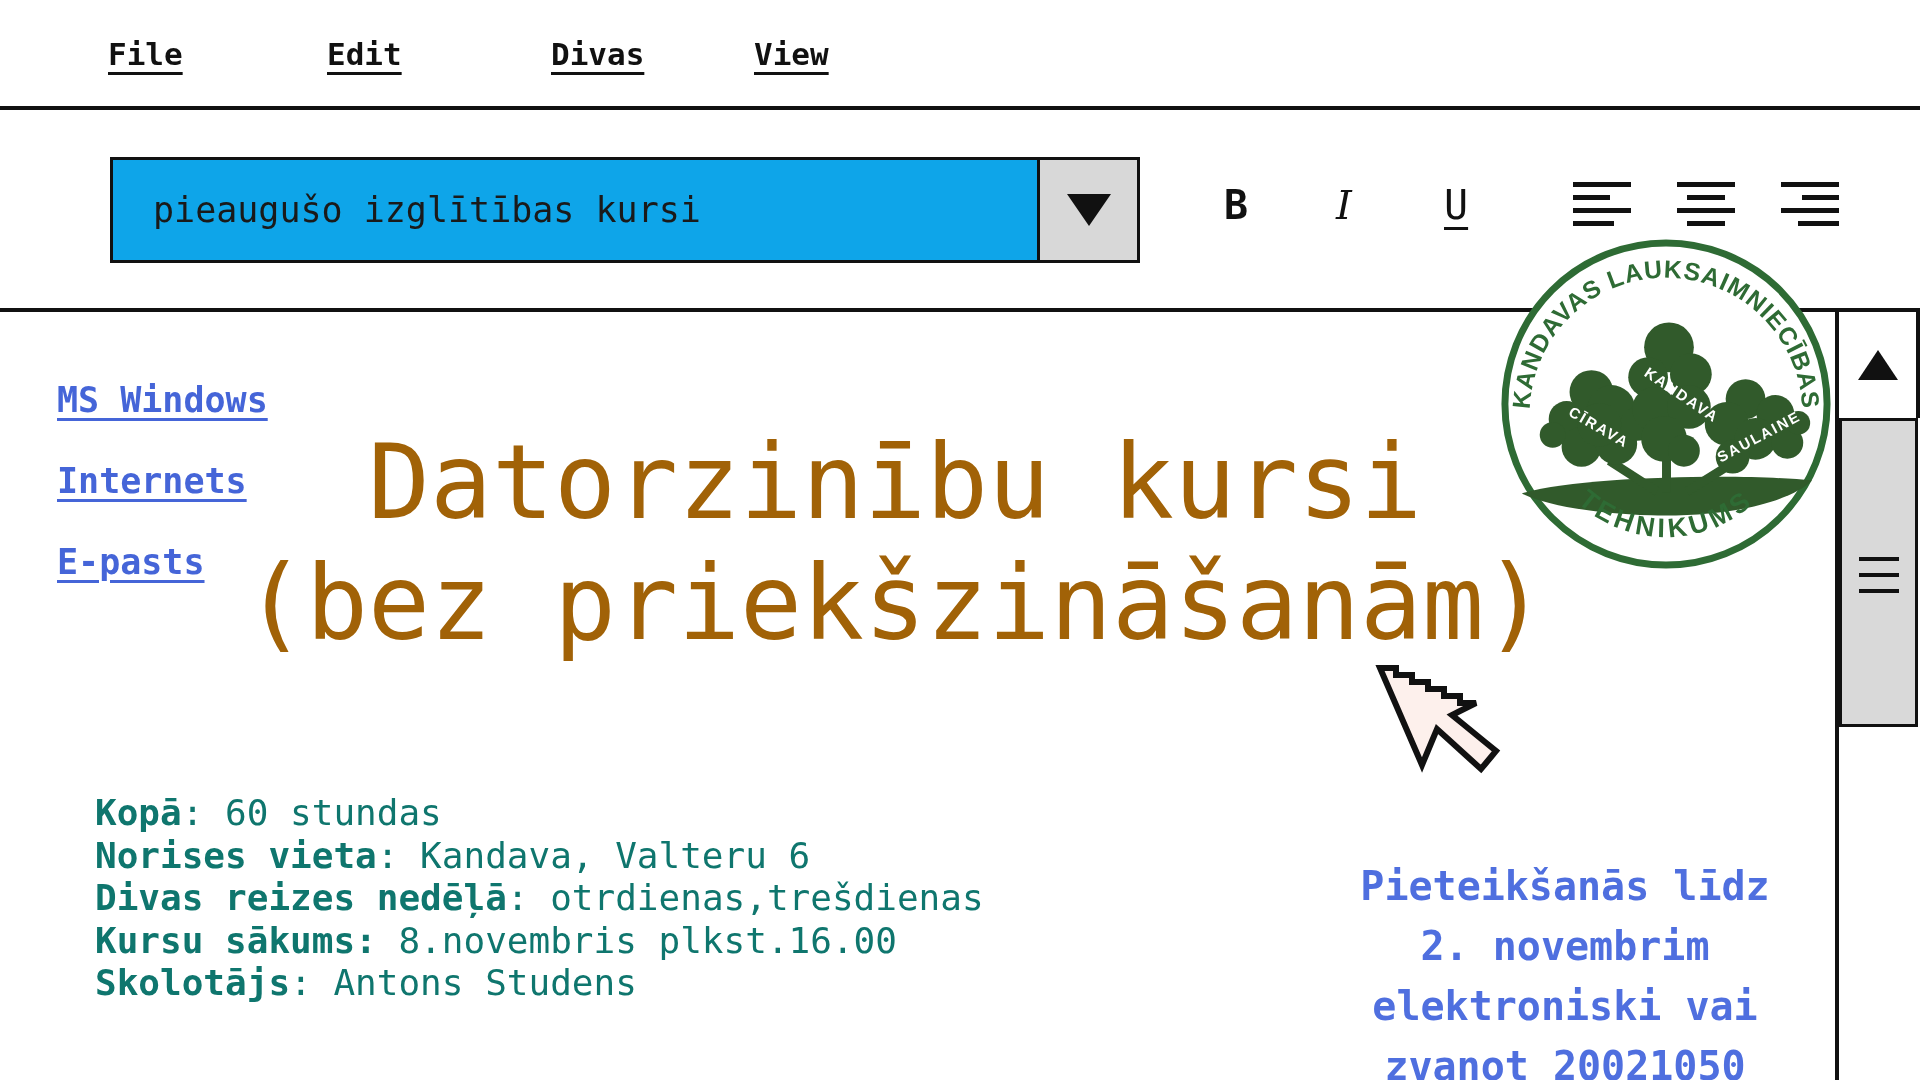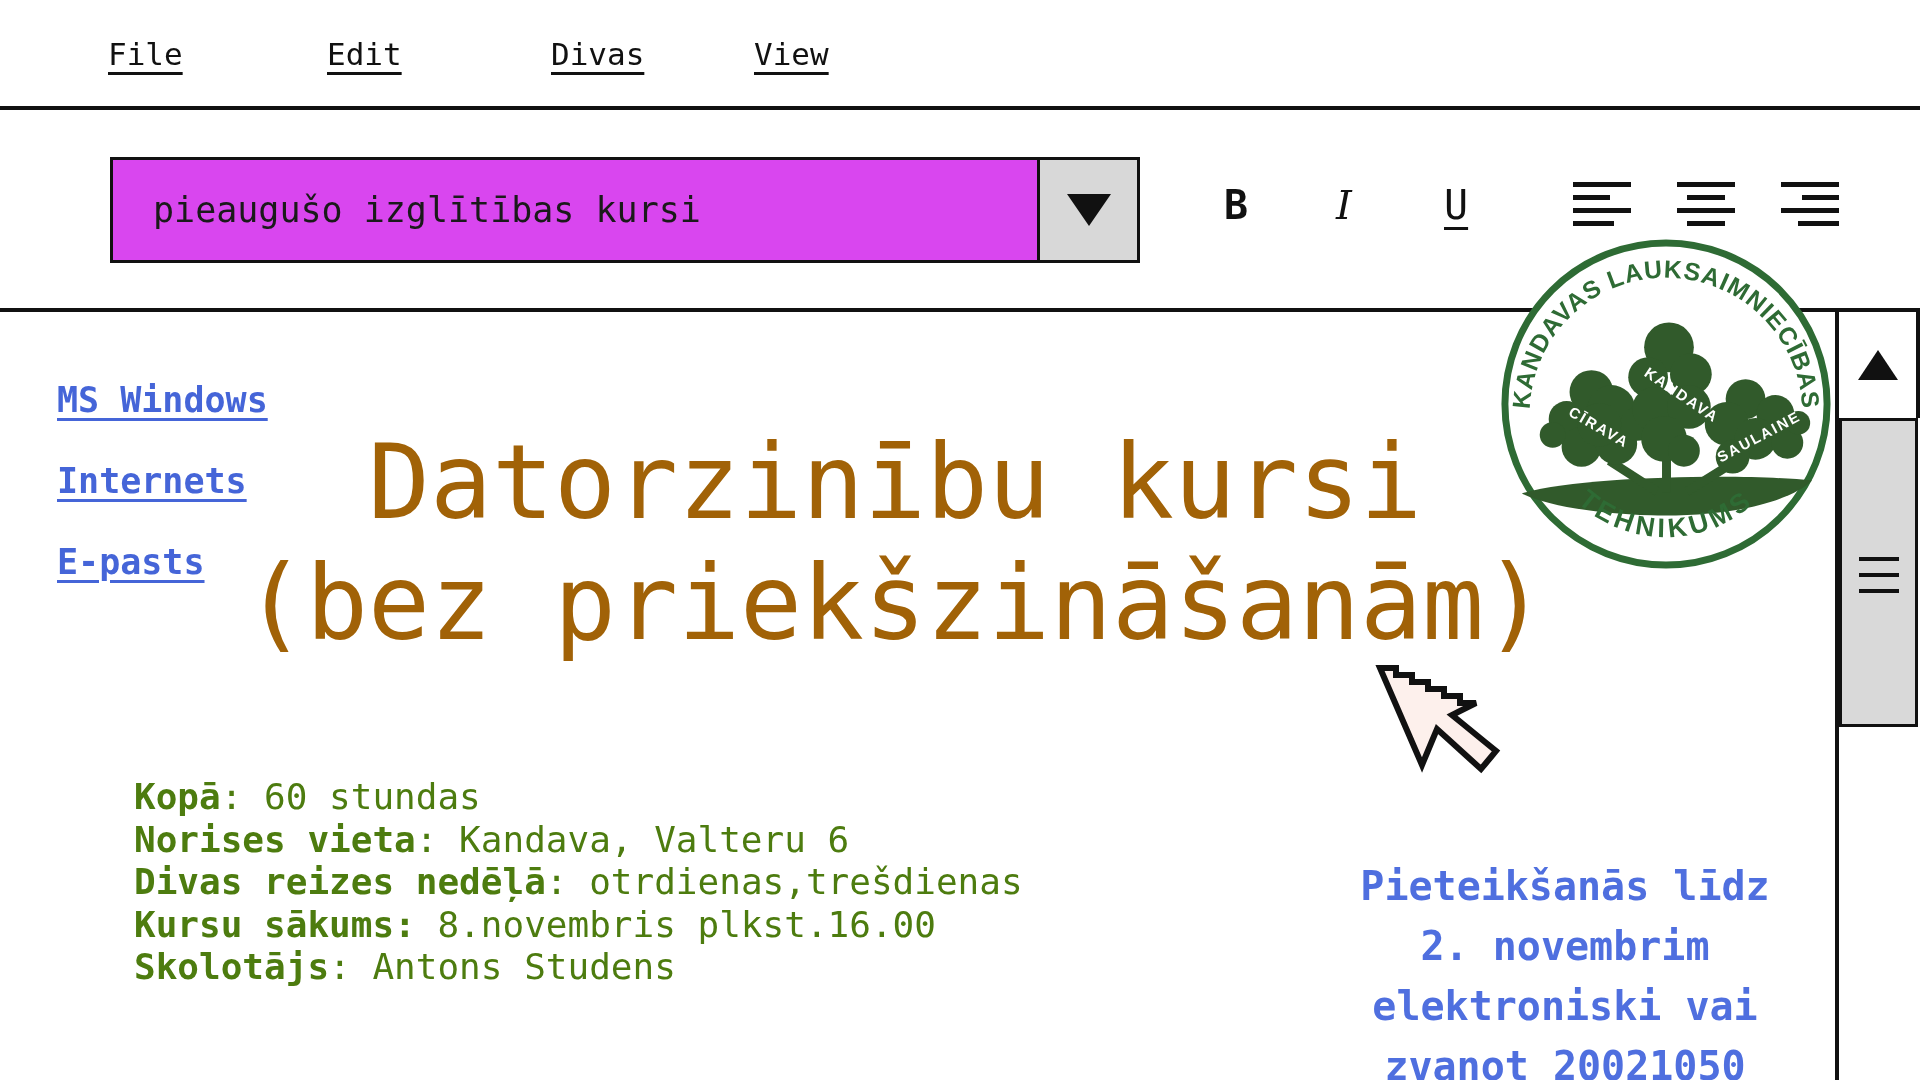--- a/index.html
+++ b/index.html
@@ -1,29 +1,29 @@
 <!DOCTYPE html>
 <html><head>
 <meta charset="utf-8">
 <style>
   * { margin:0; padding:0; box-sizing:border-box; }
   html,body { width:1920px; height:1080px; background:#ffffff; overflow:hidden;
     font-family:"DejaVu Sans Mono", monospace; color:#111; }
 
   
-  .menu-item { position:absolute; top:36px; font-size:31px; font-weight:400;
+  .menu-item { position:absolute; top:36px; font-size:31px; font-weight:700;
     text-decoration:underline; text-underline-offset:7px; text-decoration-thickness:3px;
     color:#111; cursor:default; }
   .hr { position:absolute; left:0; width:1920px; background:#111; }
   .hr1 { top:106px; height:4px; }
   .hr2 { top:308px; height:4px; z-index:1; }
 
   
   .select-box { position:absolute; left:110px; top:157px; width:1030px; height:106px;
-    border:3px solid #111; background:#d946ef; display:flex; align-items:center; }
+    border:3px solid #111; background:#0ea5e9; display:flex; align-items:center; }
   .select-value { padding-left:40px; font-size:35px; color:#1a1a1a; }
   .select-arrow-btn { position:absolute; right:0; top:0; width:100px; height:100px;
     background:#d8d8d8; border-left:3px solid #111; display:flex; align-items:center; justify-content:center; }
   .fmt-btn { position:absolute; top:182px; font-size:40px; background:none; border:none;
     font-family:"DejaVu Sans Mono", monospace; color:#111; cursor:pointer; }
   .btn-b { left:1224px; font-weight:bold; }
   .btn-i { left:1336px; font-style:italic; font-family:"DejaVu Serif", serif; }
   .btn-u { left:1444px; text-decoration:underline; text-underline-offset:8px; text-decoration-thickness:3px; }
   .align-btn { position:absolute; top:182px; width:58px; height:48px; background:none; border:none; padding:0; cursor:pointer; }
 
@@ -40,21 +40,21 @@
 
   
   .doc-link { position:absolute; left:57px; font-size:35px; font-weight:bold; color:#4565d8;
     text-decoration:underline; text-underline-offset:6px; text-decoration-thickness:3px; cursor:pointer; }
 
   
   .doc-title { position:absolute; left:120px; top:422px; width:1550px; text-align:center;
     font-size:103px; line-height:121px; color:#a16207; white-space:nowrap; }
 
   
-  .details { position:absolute; left:95px; top:776px; font-size:36px; line-height:42.5px; color:#4d7c0f;margin-left:39px; }
+  .details { position:absolute; left:95px; top:792px; font-size:36px; line-height:42.5px; color:#0f766e; }
   .details .b { font-weight:bold; }
 
   
   .notice { position:absolute; left:1330px; top:812px; width:470px; text-align:center;
     font-size:40px; line-height:60px; font-weight:bold; color:#4f6fdf;margin-top:44px; }
 
   .cursor-svg { position:absolute; left:1374px; top:660px; z-index:7; }
 </style>
 </head>
 <body>

